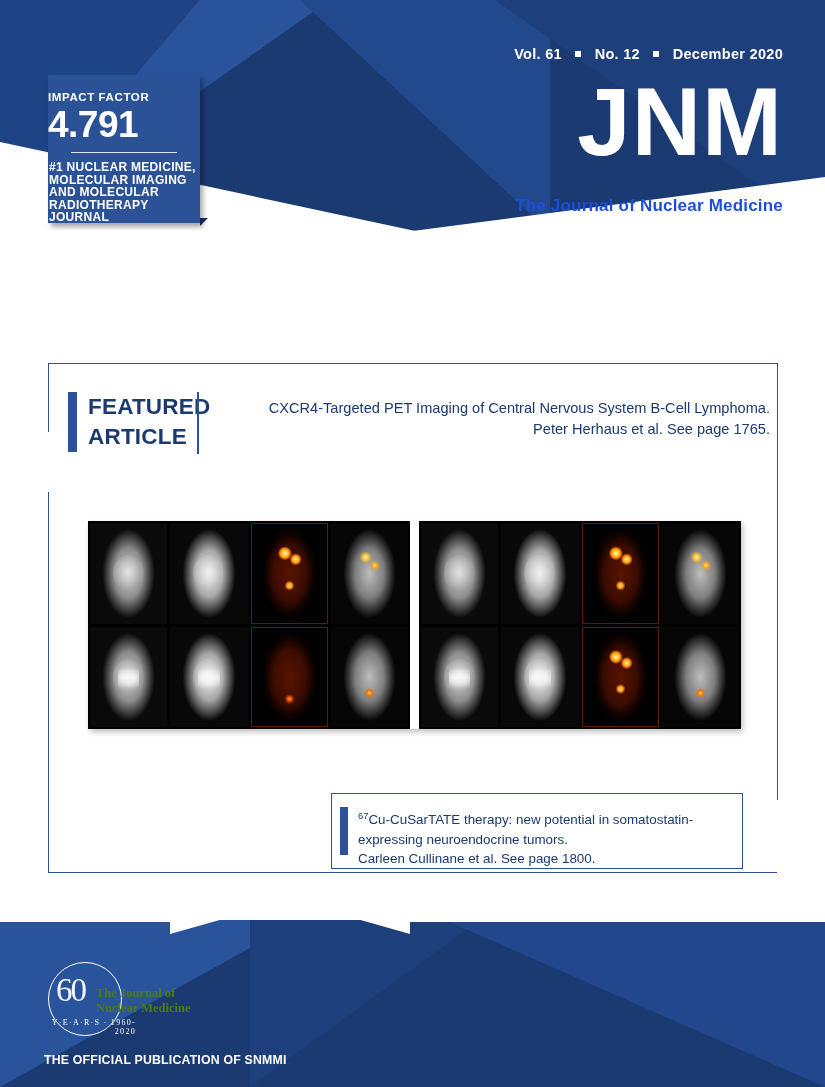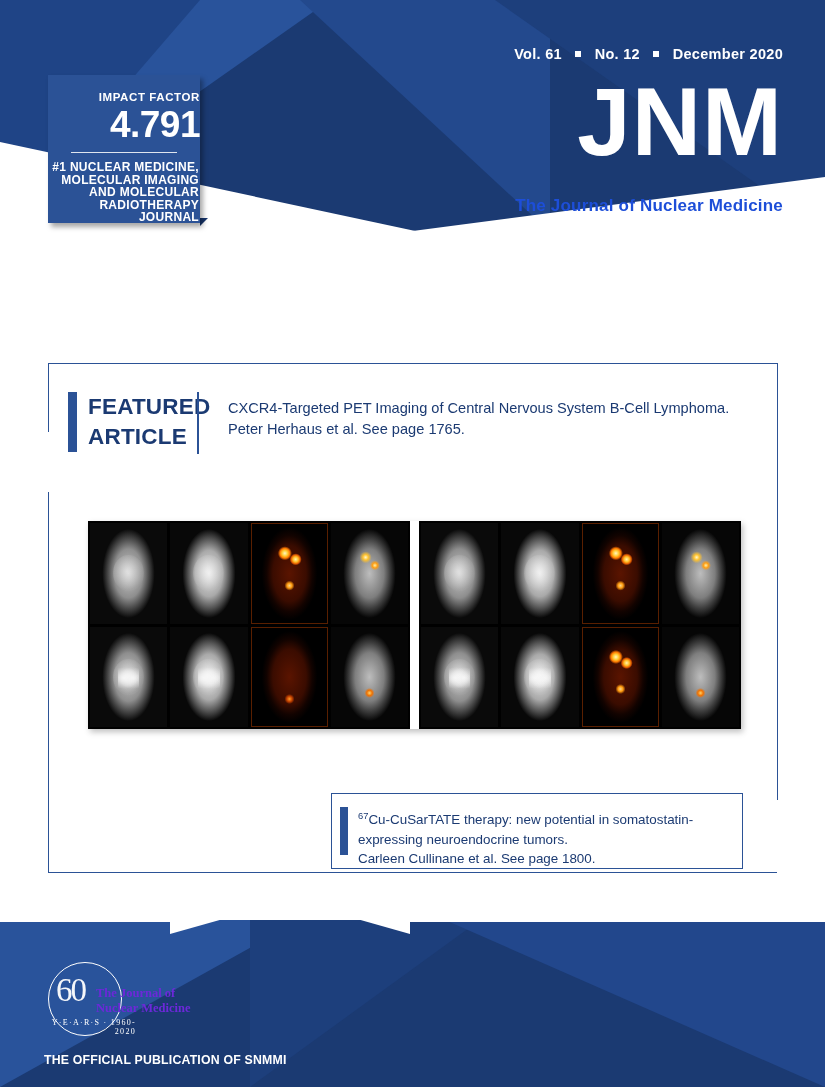--- a/index.html
+++ b/index.html
@@ -73,21 +73,21 @@
     background: #ffffff;
   }
 
   
   .impact-box {
     position: absolute;
     left: 48px; top: 75px;
     width: 152px; height: 148px;
     background: #2b5296;
     box-shadow: 3px 4px 5px rgba(0,0,0,0.35);
-    text-align: right;
+    text-align: left;
     color: #ffffff;
     padding-top: 16px;
   }
   .impact-label {
     font-size: 11.5px; font-weight: bold; letter-spacing: 0.6px;
   }
   .impact-value {
     font-size: 37px; font-weight: bold; letter-spacing: -0.5px;
     line-height: 42px; margin-top: 1px;
   }
@@ -165,25 +165,26 @@
     color: #1b3a72;
     font-size: 22.5px; font-weight: bold;
     line-height: 30px;
     letter-spacing: 0.2px;
   }
   .featured-divider {
     position: absolute; left: 197px; top: 392px;
     width: 1.5px; height: 62px; background: #2b5296;
   }
   .featured-text {
-    position: absolute; left: 228px; top: 398px;
+    position: absolute; left: 220px; top: 398px;
     width: 550px;
     color: #1b3a72;
     font-size: 14.6px;
     line-height: 21px;
+    text-align: right;
   }
 
   
   .imgstrip {
     position: absolute;
     left: 88px; top: 521px;
     width: 653px; height: 208px;
     background: #000000;
     display: flex;
     box-shadow: 2px 3px 6px rgba(0,0,0,0.25);
@@ -348,21 +349,21 @@
     position: absolute; left: 2px; top: 56px;
     width: 86px;
     text-align: right;
     color: #ffffff;
     font-size: 8px;
     letter-spacing: 1.3px;
     font-family: "Liberation Serif", serif;
   }
   .seal-jnm {
     position: absolute; left: 96px; top: 986px;
-    color: #6d28d9;
+    color: #4d7c0f;
     font-family: "Liberation Serif", serif;
     font-size: 12.5px;
     line-height: 15px;
     font-weight: bold;
   }
   .official-line {
     position: absolute; left: 44px; top: 1053px;
     color: #ffffff;
     font-size: 12.3px;
     font-weight: bold;

